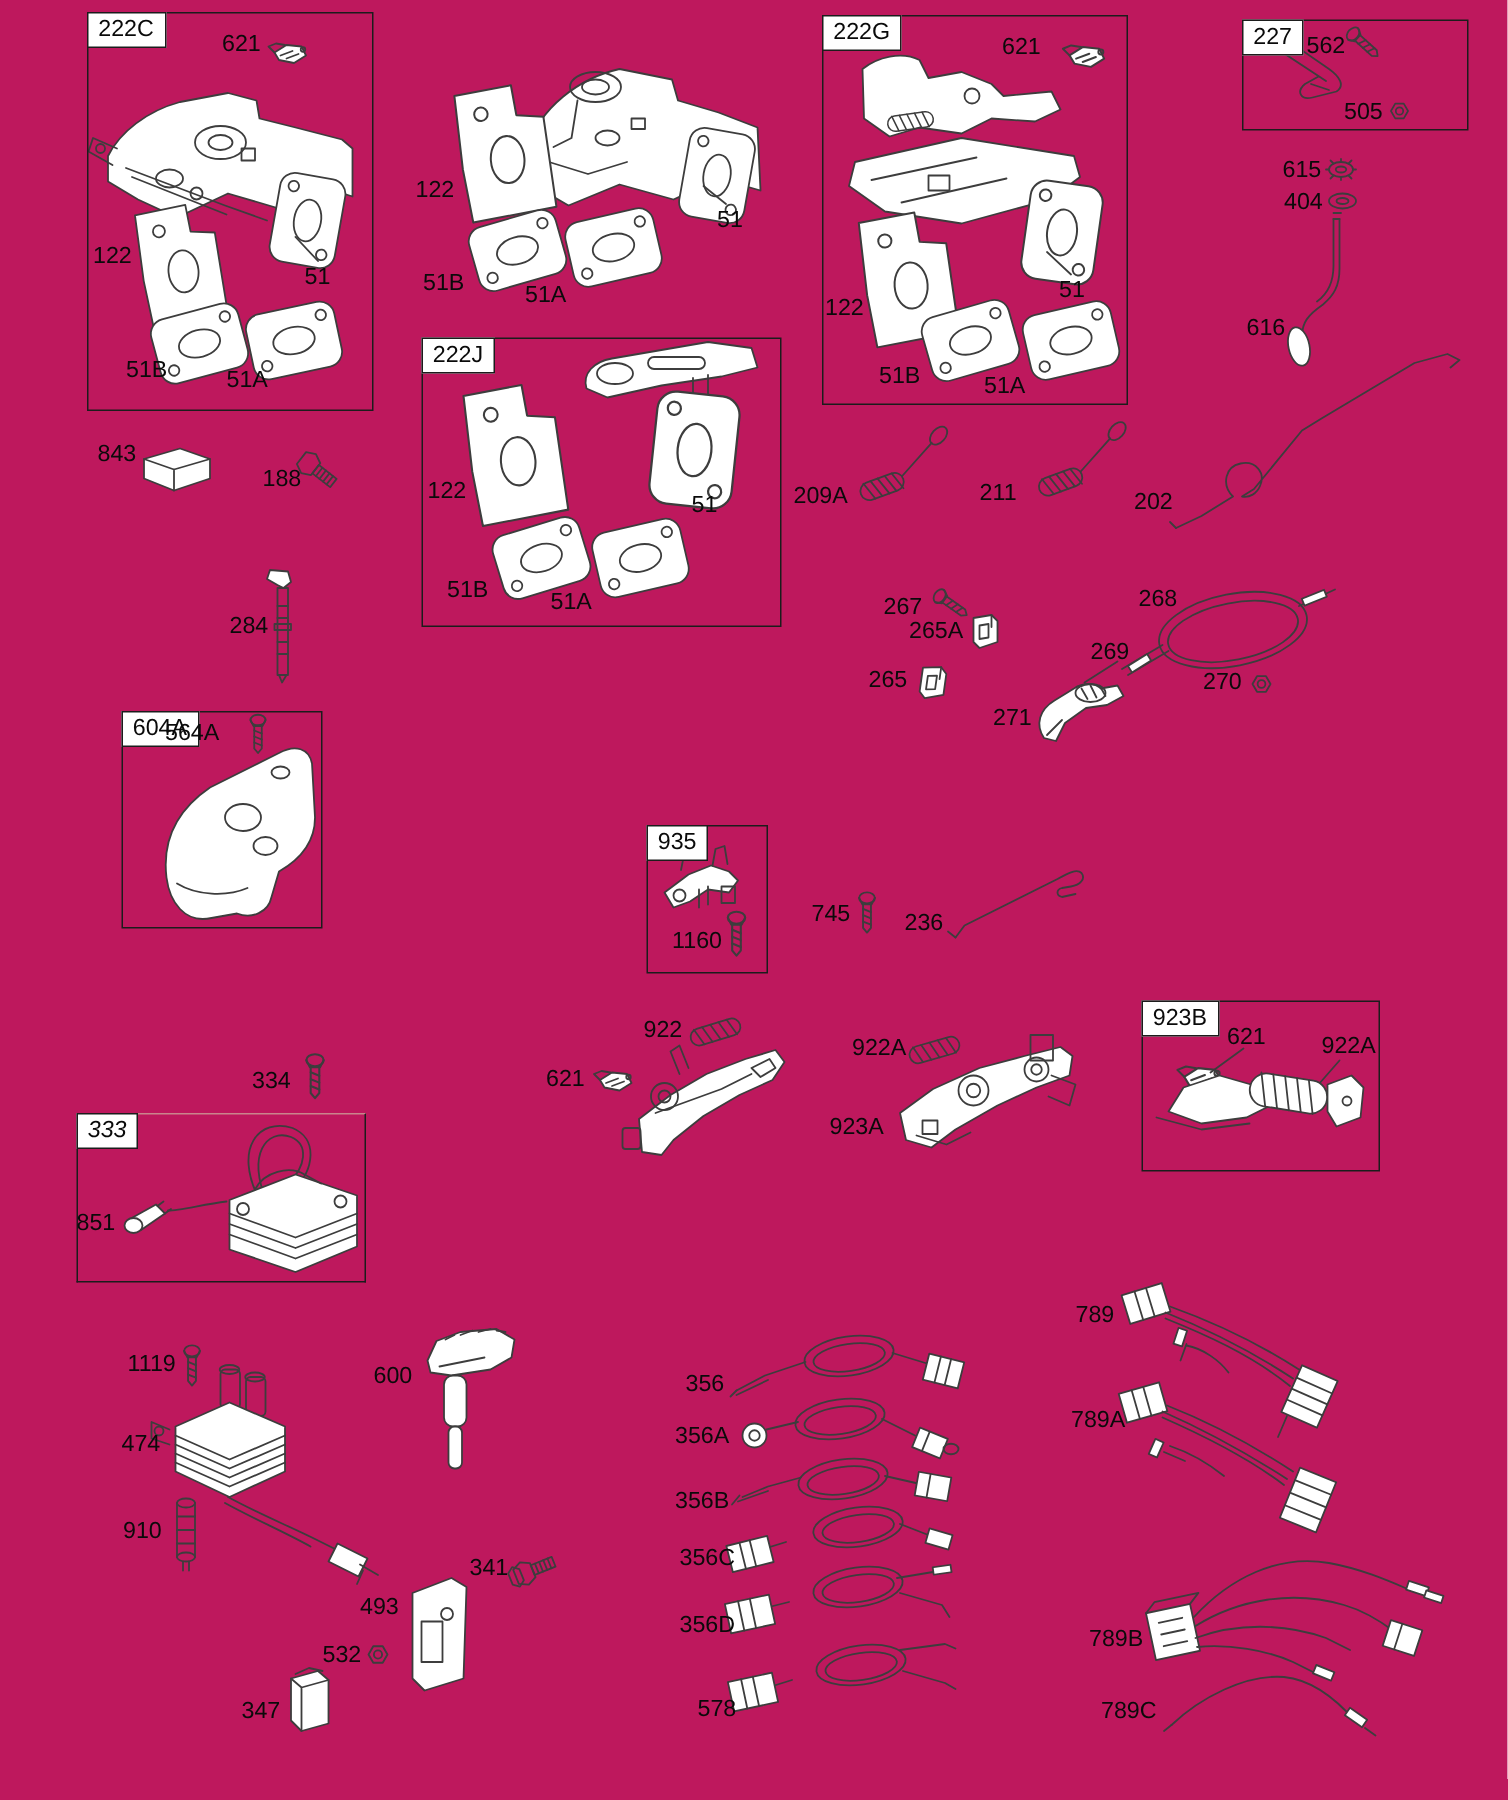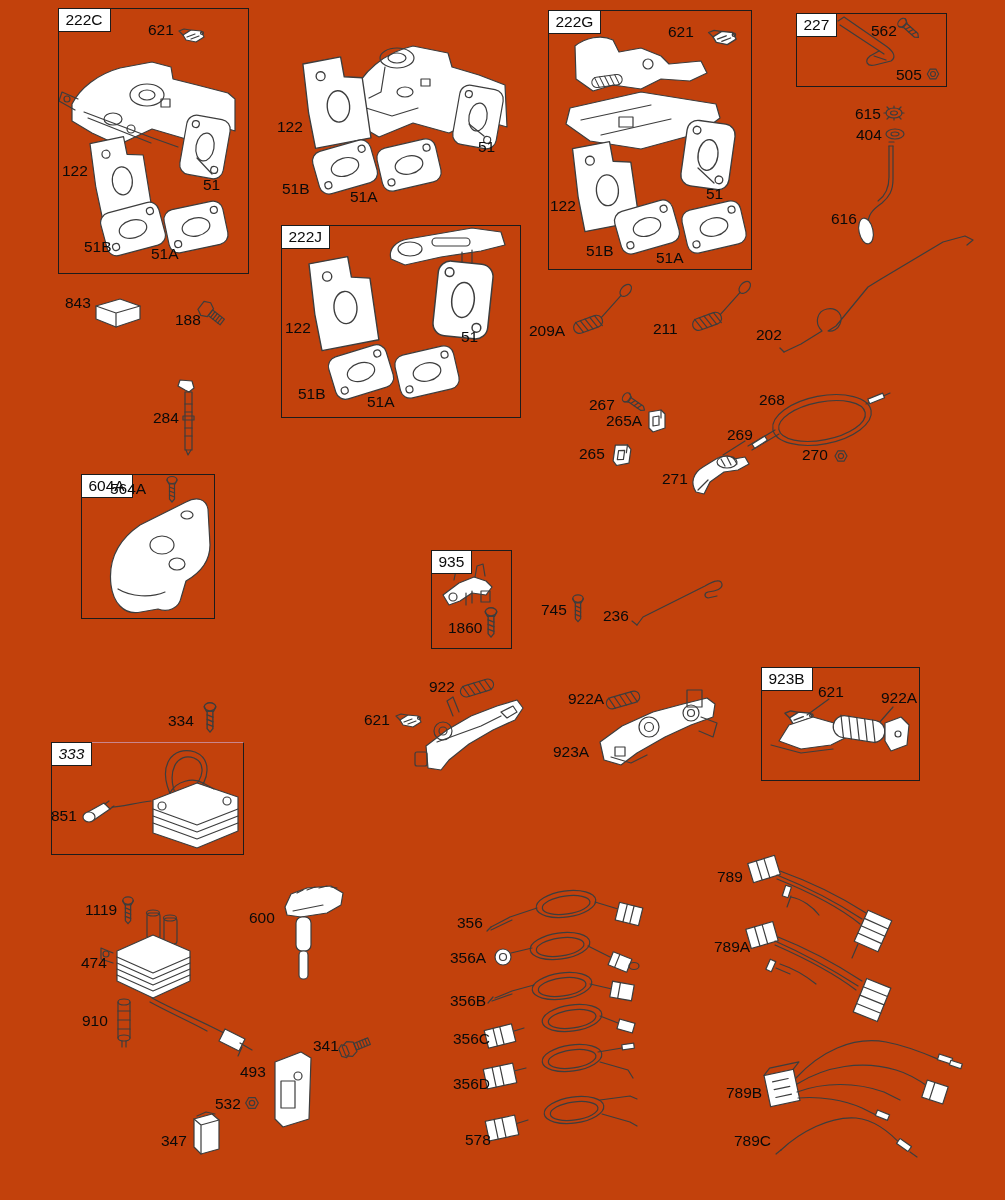--- a/index.html
+++ b/index.html
@@ -1,36 +1,36 @@
 <!DOCTYPE html>
 <html><head>
 <meta charset="utf-8">
 <style>
   html,body{margin:0;padding:0;background:#fff;}
-  #canvas{position:relative;width:1005px;height:1200px;background:#c2410c;
+  #canvas{position:relative;width:1005px;height:1200px;background:#be185d;
           font-family:"Liberation Sans","DejaVu Sans",sans-serif;color:#0a0a0a;overflow:hidden;}
   #art{position:absolute;left:0;top:0;z-index:2;}
   .group-box{position:absolute;border:1.5px solid #1c1c1c;z-index:3;}
   .group-title{position:absolute;left:-1.5px;top:-1.5px;border:1.5px solid #1c1c1c;background:#fff;
                padding:2px 7px 3px;font-size:15.5px;line-height:1.1;white-space:nowrap;}
   .part-label{position:absolute;z-index:4;font-size:15.5px;line-height:1.15;white-space:nowrap;}
   #b333{border-top-color:#c9858c;font-style:italic;}
 </style>
 </head>
 <body>
 
 <div id="canvas">
 
   <div class="group-box" id="b222C" style="left:58px;top:8px;width:189px;height:264px">
     <span class="group-title">222C</span>
     </div>
   <div class="group-box" id="b222G" style="left:548px;top:10px;width:202px;height:258px">
     <span class="group-title">222G</span>
     </div>
-  <div class="group-box" id="b227" style="left:796px;top:13px;width:149px;height:72px">
+  <div class="group-box" id="b227" style="left:828px;top:13px;width:149px;height:72px">
     <span class="group-title">227</span>
     </div>
   <div class="group-box" id="b222J" style="left:281px;top:225px;width:238px;height:191px">
     <span class="group-title">222J</span>
     </div>
   <div class="group-box" id="b604A" style="left:81px;top:474px;width:132px;height:143px">
     <span class="group-title">604A</span>
     </div>
   <div class="group-box" id="b935" style="left:431px;top:550px;width:79px;height:97px">
     <span class="group-title">935</span>
@@ -494,21 +494,21 @@
 
   <span class="part-label" style="left:589px;top:396px">267</span>
   <span class="part-label" style="left:606px;top:412px">265A</span>
   <span class="part-label" style="left:579px;top:445px">265</span>
   <span class="part-label" style="left:759px;top:391px">268</span>
   <span class="part-label" style="left:727px;top:426px">269</span>
   <span class="part-label" style="left:802px;top:446px">270</span>
   <span class="part-label" style="left:662px;top:470px">271</span>
 
   <span class="part-label" style="left:110px;top:480px">564A</span>
-  <span class="part-label" style="left:448px;top:619px">1860</span>
+  <span class="part-label" style="left:448px;top:619px">1160</span>
   <span class="part-label" style="left:541px;top:601px">745</span>
   <span class="part-label" style="left:603px;top:607px">236</span>
 
   <span class="part-label" style="left:429px;top:678px">922</span>
   <span class="part-label" style="left:364px;top:711px">621</span>
   <span class="part-label" style="left:568px;top:690px">922A</span>
   <span class="part-label" style="left:553px;top:743px">923A</span>
   <span class="part-label" style="left:818px;top:683px">621</span>
   <span class="part-label" style="left:881px;top:689px">922A</span>
 

